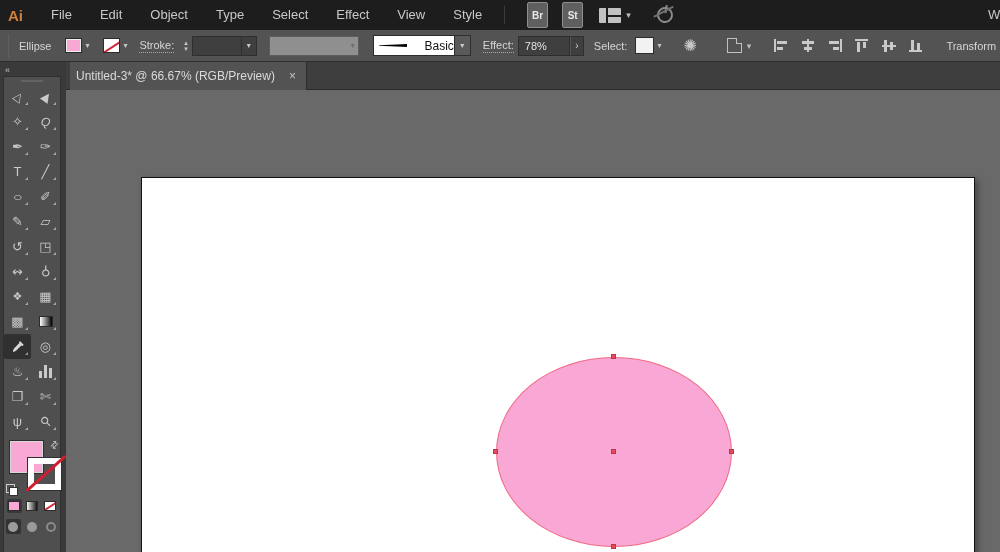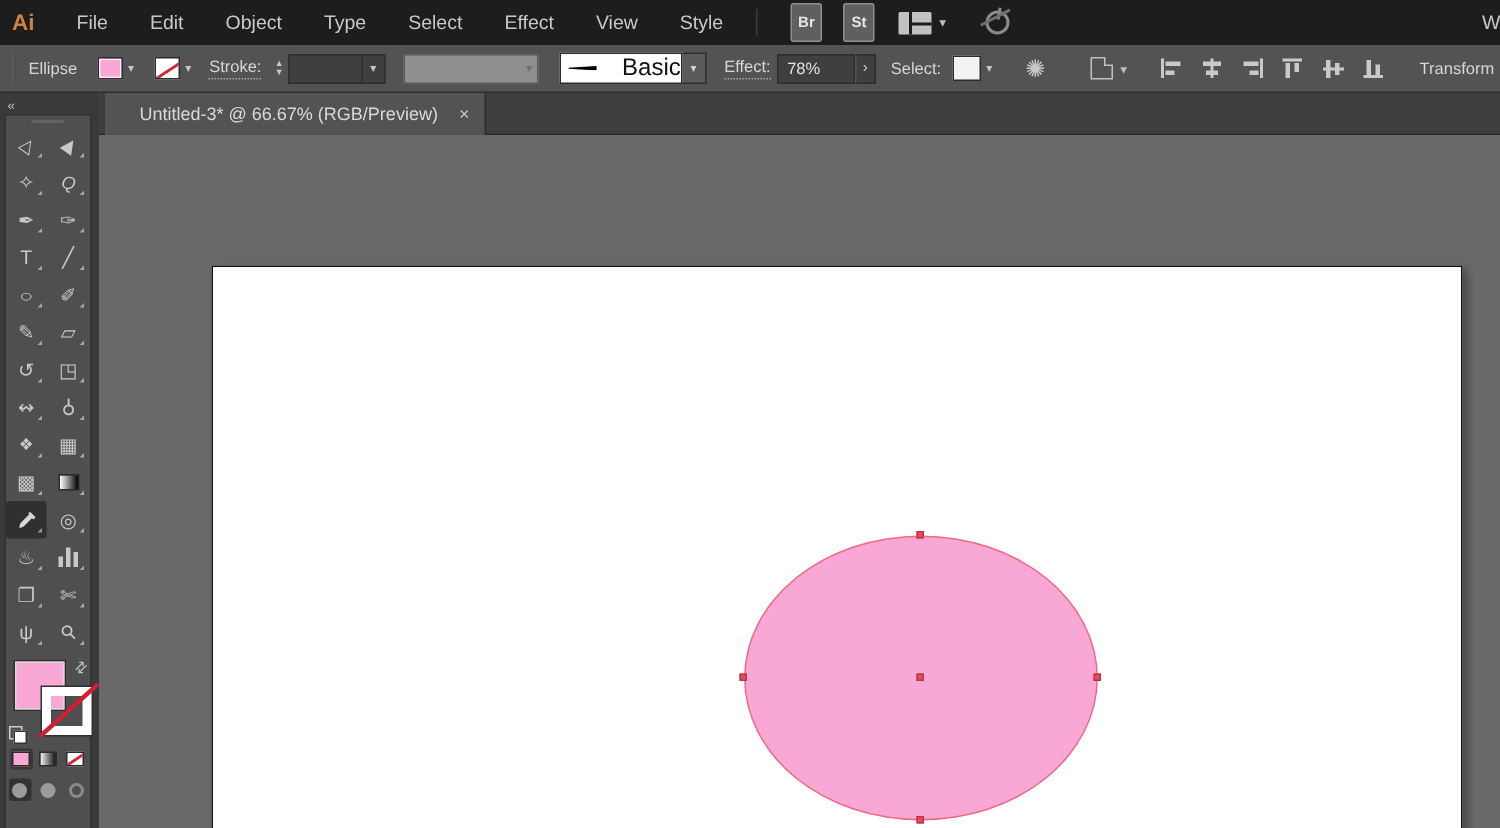--- a/index.html
+++ b/index.html
@@ -51,21 +51,21 @@
   .stroke-weight-field { width:50px; }
   .field-chev { background:#3f3f3f; border:1px solid #2e2e2e; border-left:none; height:20px; width:15px;
                 display:flex; align-items:center; justify-content:center; font-size:8px; color:#c6c6c6; }
   .profile-field { width:90px; height:20px; background:#8f8f8f; border:1px solid #5c5c5c; margin-left:12px;
                    display:flex; align-items:center; justify-content:flex-end; }
   .profile-field .dd-chev { color:#6e6e6e; margin-right:3px; }
   .brush-box { margin-left:14px; width:82px; height:21px; background:#ffffff; border:1px solid #2c2c2c;
                display:flex; align-items:center; }
   .brush-line { width:38px; height:3px; background:#000; margin-left:5px;
                 clip-path:polygon(0 40%, 100% 0, 100% 100%, 0 60%); }
-  .brush-name { color:#111; font-size:16px; margin-left:5px;padding-left:12px; }
+  .brush-name { color:#111; font-size:12px; margin-left:5px;padding-left:12px; }
   .gray-chev-btn { width:16px; height:21px; background:#5a5a5a; border:1px solid #2e2e2e; border-left:none;
                    display:flex; align-items:center; justify-content:center; font-size:8px; color:#d0d0d0; }
   .opacity-field { width:52px; padding-left:6px; }
   .arrow-btn { width:14px; height:20px; background:#3f3f3f; border:1px solid #2e2e2e; border-left:1px solid #555;
                display:flex; align-items:center; justify-content:center; color:#cfcfcf; font-size:10px; }
   .style-swatch { width:19px; height:17px; background:#f2f2f2; border:1px solid #2c2c2c; margin-left:8px; }
   .recolor-icon { margin-left:22px; font-size:16px; color:#c9c9c9; }
   .alignto { display:flex; align-items:center; margin-left:30px; }
   .doc-icon { width:15px; height:15px; background:transparent; border:1px solid #c0c0c0; position:relative; }
   .doc-icon::before { content:""; position:absolute; right:-1px; top:-1px; width:5px; height:5px;
@@ -126,21 +126,21 @@
   .draw-mode { width:15px; height:15px; display:flex; align-items:center; justify-content:center; }
   .draw-mode.active { background:#333; border-radius:2px; }
   .draw-dot { width:10px; height:10px; border-radius:50%; background:#9b9b9b; }
   .draw-dot.hollow { background:transparent; border:2px solid #8a8a8a; }
 
   
   .canvas-col { position:absolute; left:66px; top:0; width:934px; height:490px; }
   .tabbar { position:absolute; left:0; top:0; width:934px; height:28px; background:#3e3e3e;
             border-bottom:1px solid #2c2c2c; }
   .doc-tab { position:absolute; left:4px; top:0; height:28px; background:#535353; display:flex;
-             align-items:center; padding:0 10px 0 23px; color:#dadada; font-size:12px;
+             align-items:center; padding:0 10px 0 6px; color:#dadada; font-size:12px;
              border-right:1px solid #2c2c2c; }
   .tab-close { margin-left:14px; color:#c4c4c4; font-size:12px; }
   .canvas { position:absolute; left:0; top:28px; width:934px; height:462px; background:#696969; overflow:hidden; }
   .artboard { position:absolute; left:75px; top:87px; width:834px; height:420px;
               background:var(--artboard-white,#ffffff); border:1px solid #111;
               box-shadow:3px 3px 6px rgba(0,0,0,.35); }
   .ellipse { position:absolute; left:354px; top:179px; width:236px; height:190px; border-radius:50%;
              background:var(--fill-pink,#f9a8d5); border:1px solid var(--selection-stroke,#ee6a83); }
   .anchor { position:absolute; width:5px; height:5px; background:var(--selection-red,#e84b5b);
             border:1px solid #b93745; }

